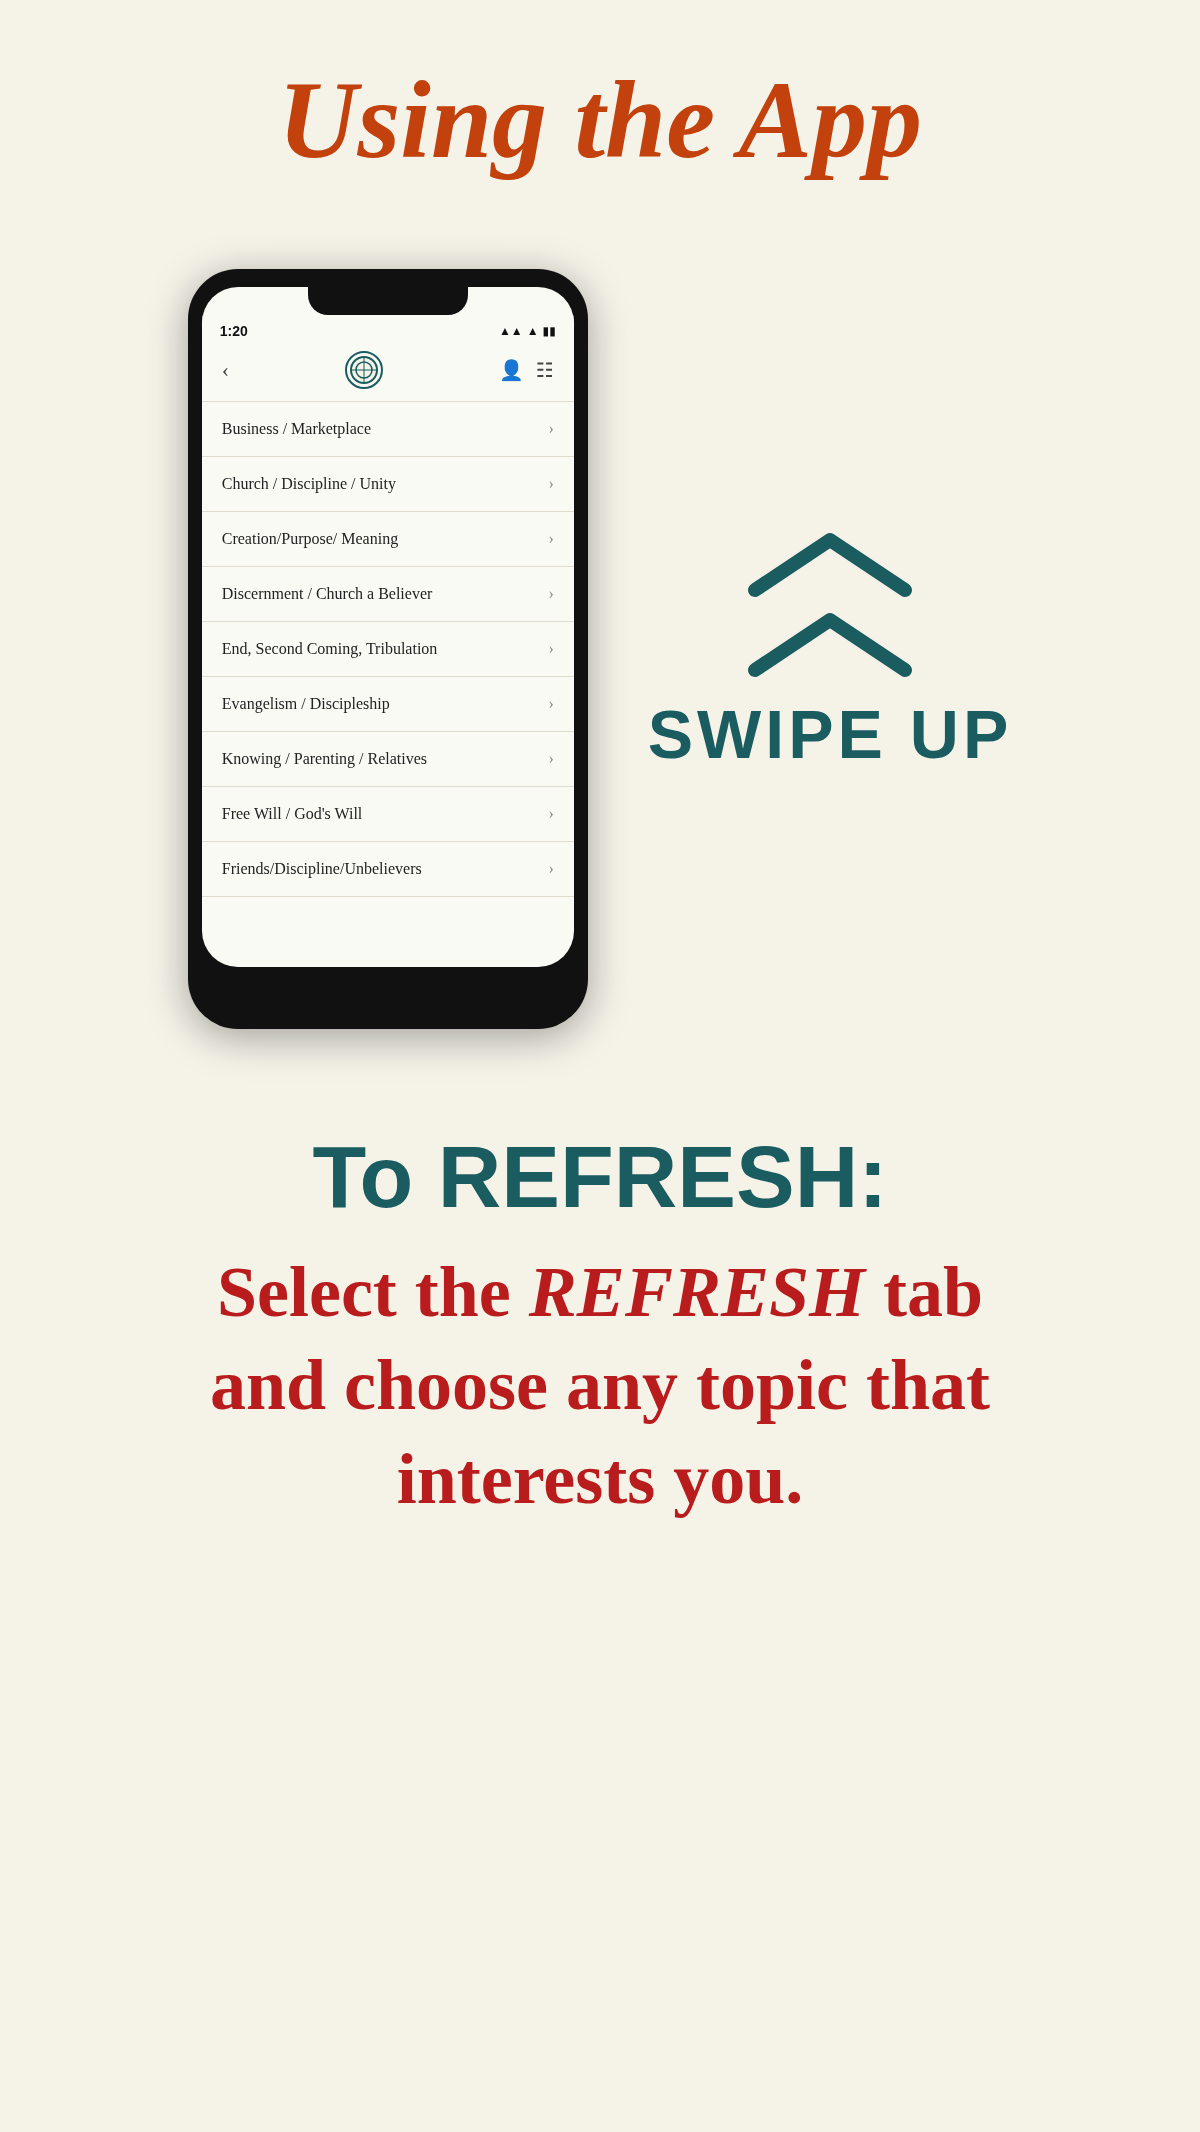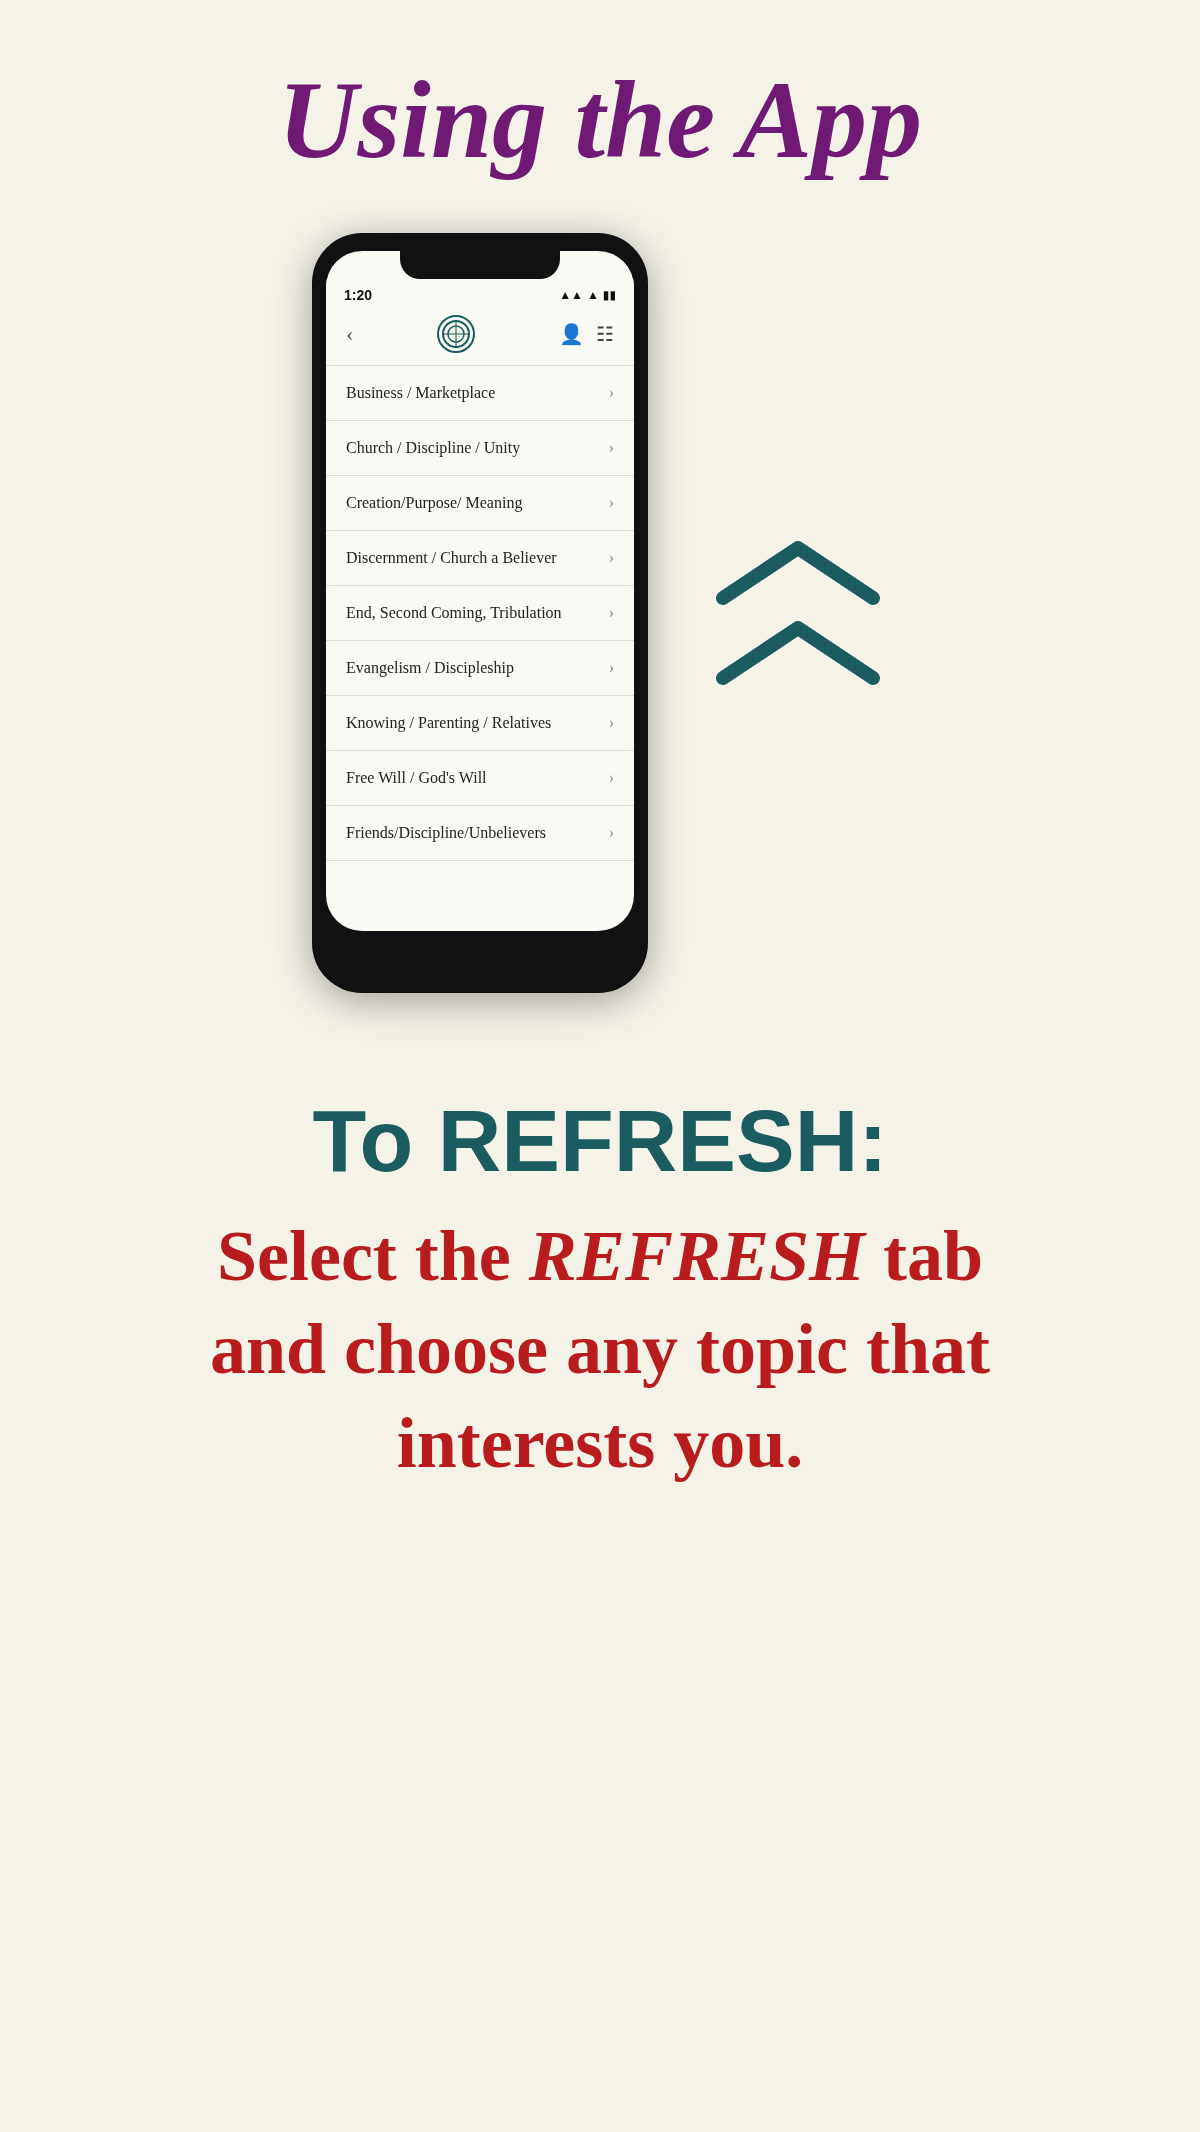--- a/index.html
+++ b/index.html
@@ -11,40 +11,40 @@
       font-family: Georgia, 'Times New Roman', serif;
       display: flex;
       flex-direction: column;
       align-items: center;
       padding: 60px 40px 80px;
     }
 
     .page-title {
       font-size: 110px;
       font-weight: 900;
-      color: #701a75;
+      color: #c2410c;
       text-align: center;
-      margin-bottom: 52px;
+      margin-bottom: 88px;
       font-style: italic;
       line-height: 1.1;
     }
 
     .middle-section {
       display: flex;
       flex-direction: row;
       align-items: center;
       justify-content: center;
       gap: 60px;
       width: 100%;
       margin-bottom: 80px;
     }
 
     
     .phone-mockup {
-      width: 336px;
+      width: 400px;
       min-height: 760px;
       background-color: #111;
       border-radius: 50px;
       padding: 18px 14px 14px;
       box-shadow: 0 8px 40px rgba(0,0,0,0.35);
       flex-shrink: 0;
       position: relative;
     }
 
     .phone-screen {
@@ -289,20 +289,21 @@
 
   <div class="swipe-up-section">
     <div class="swipe-up-chevrons">
       <svg class="chevron-svg" viewBox="0 0 180 80" fill="none">
         <polyline points="15,65 90,15 165,65" stroke="#1a5c60" stroke-width="14" fill="none" stroke-linecap="round" stroke-linejoin="round"></polyline>
       </svg>
       <svg class="chevron-svg" viewBox="0 0 180 80" fill="none">
         <polyline points="15,65 90,15 165,65" stroke="#1a5c60" stroke-width="14" fill="none" stroke-linecap="round" stroke-linejoin="round"></polyline>
       </svg>
     </div>
+    <span class="swipe-up-label">SWIPE UP</span>
   </div>
 
 </div>
 
 <div class="bottom-section">
   <div class="refresh-title">To REFRESH:</div>
   <div class="refresh-body">
     <span>Select the </span><span class="refresh-italic">REFRESH</span><span> tab and choose any topic that interests you.</span>
   </div>
 </div>

